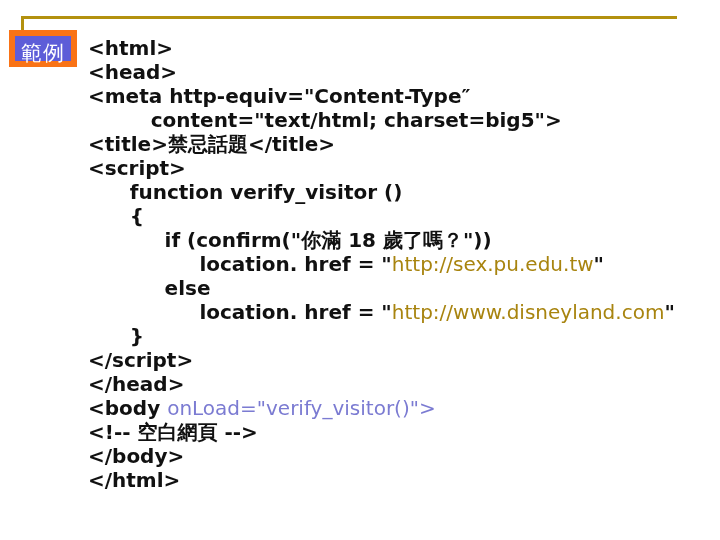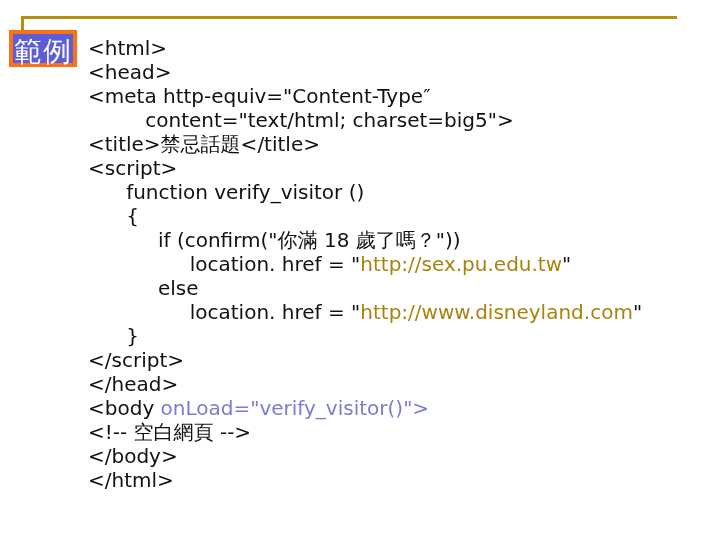--- a/index.html
+++ b/index.html
@@ -23,34 +23,34 @@
     position:absolute;left:21px;top:16px;width:656px;height:3px;
     background:var(--gold);
   }
   .accent-v{
     position:absolute;left:21px;top:16px;width:3px;height:16px;
     background:var(--gold);
   }
   .example-label{
     position:absolute;left:9px;top:30px;width:68px;height:37px;
     background:var(--label-bg);
-    border:4px solid #f97316;
+    border:6px solid #f97316;
     box-sizing:border-box;
     color:var(--label-text);
-    font-size:28px;line-height:35px;text-align:center;
+    font-size:21px;line-height:35px;text-align:center;
     letter-spacing:1px;
   }
   .code-block{
     position:absolute;left:88px;top:36px;
     font-size:20px;line-height:24px;
     color:var(--code);
     white-space:pre;
   }
   .code-line{height:24px;}
-  .code-line span.code{color:var(--code);}
+  .code-line span.code{color:var(--code);font-weight:bold;}
   .code-line span.link{color:var(--link);}
   .code-line span.attr{color:var(--attr);}
 </style>
 </head>
 <body>
 
 <div class="slide">
   <div class="accent-h"></div>
   <div class="accent-v"></div>
   <div class="example-label">範例</div>

